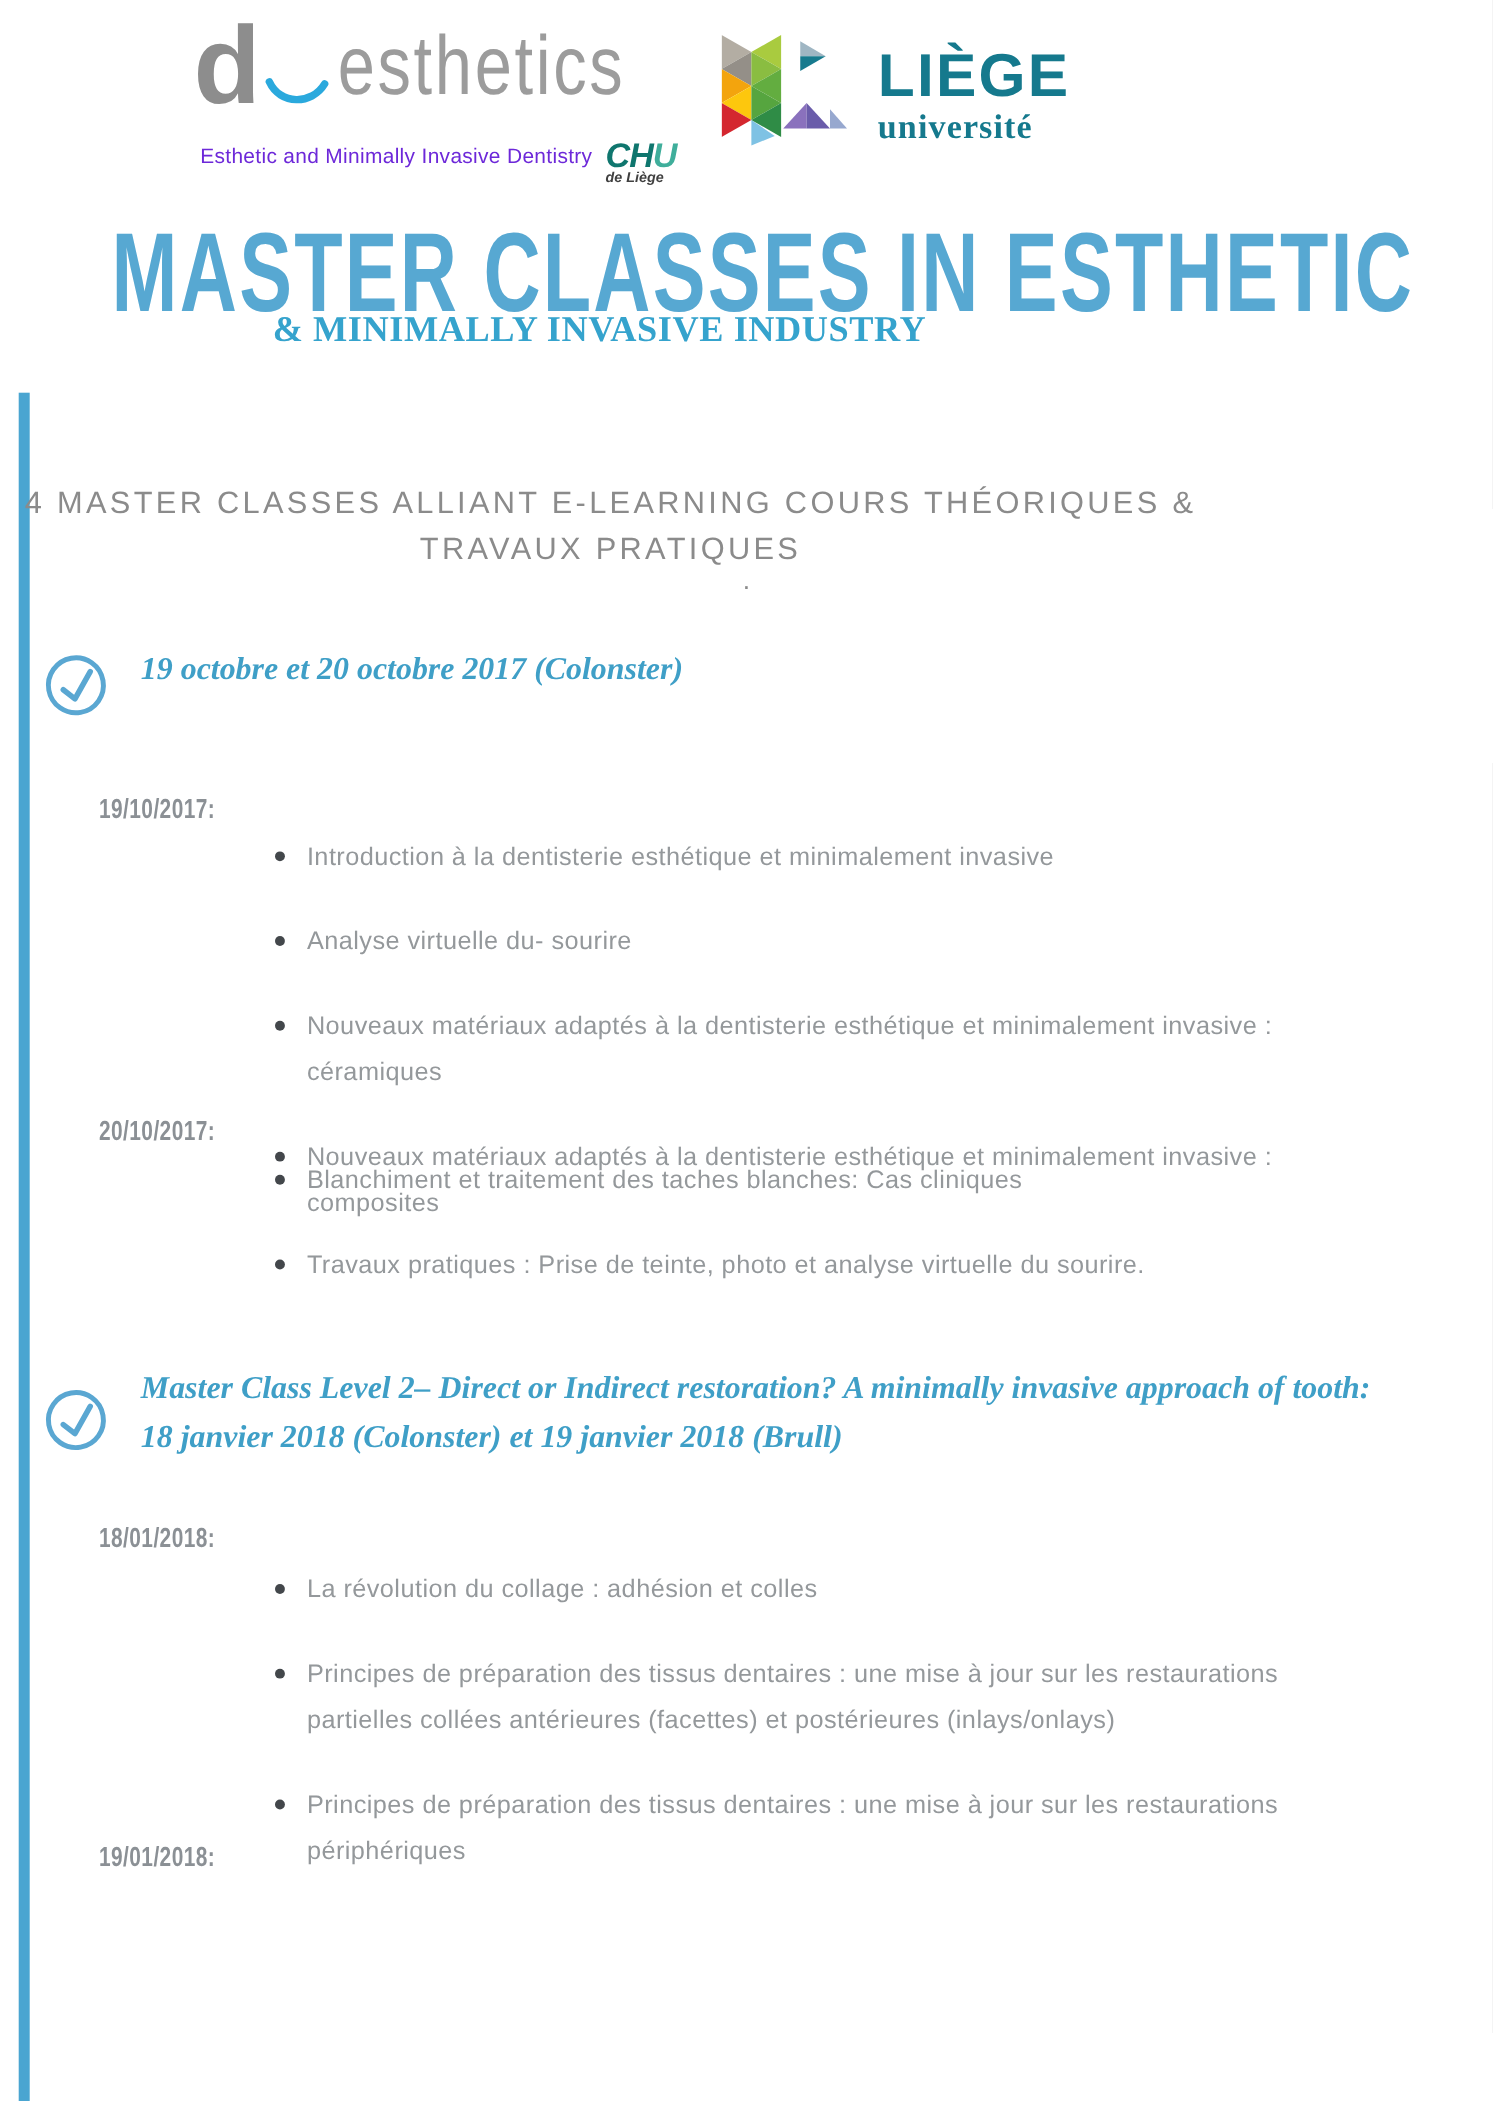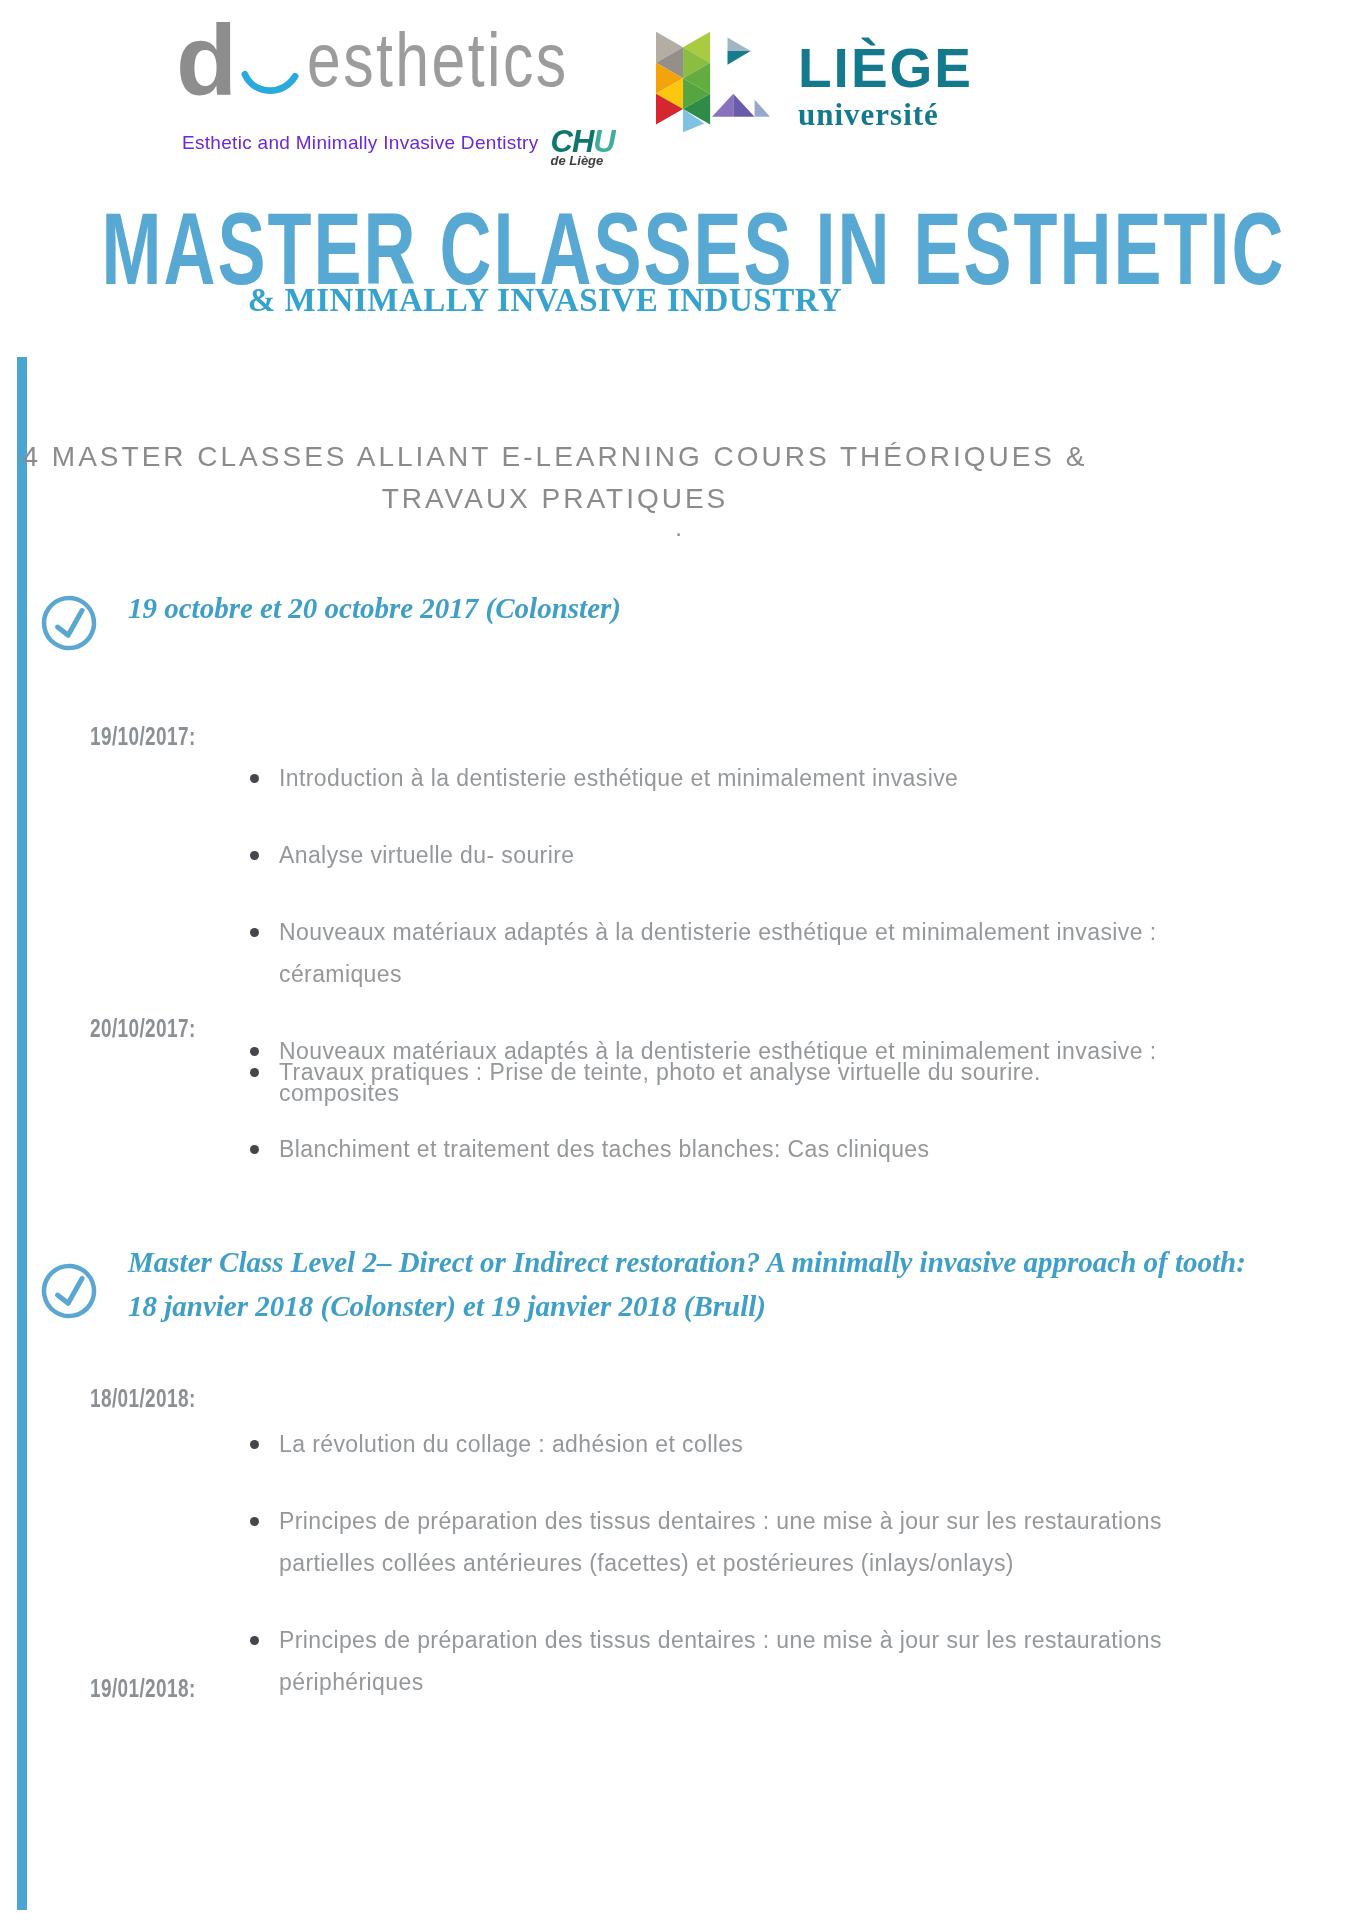--- a/index.html
+++ b/index.html
@@ -163,25 +163,25 @@
     <li>
         <span class="bullet-dot"></span>
         <span class="item-text">Nouveaux matériaux adaptés à la dentisterie esthétique et minimalement invasive : composites</span>
       </li>
   </ul>
 
   <div class="day-date dd2">20/10/2017:</div>
   <ul class="day-items du2">
     <li>
         <span class="bullet-dot"></span>
+        <span class="item-text">Blanchiment et traitement des taches blanches: Cas cliniques</span>
+      </li>
+    <li>
+        <span class="bullet-dot"></span>
         <span class="item-text">Travaux pratiques : Prise de teinte, photo et analyse virtuelle du sourire.</span>
-      </li>
-    <li>
-        <span class="bullet-dot"></span>
-        <span class="item-text">Blanchiment et traitement des taches blanches: Cas cliniques</span>
       </li>
   </ul>
 
   <span class="check-icon s2">
     <svg width="58" height="58" viewBox="0 0 58 58">
       <circle cx="29" cy="29" r="25" fill="none" stroke="#5aa7d2" stroke-width="4.5"></circle>
       <path d="M17 31 l9 10 L44 19" fill="none" stroke="#5aa7d2" stroke-width="5" stroke-linecap="round" stroke-linejoin="round"></path>
     </svg>
   </span>
   <div class="section-heading s2">

